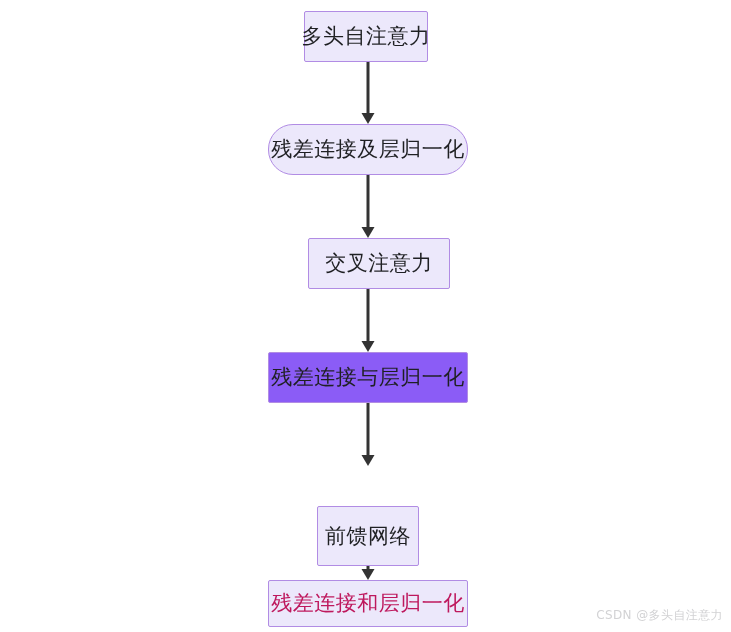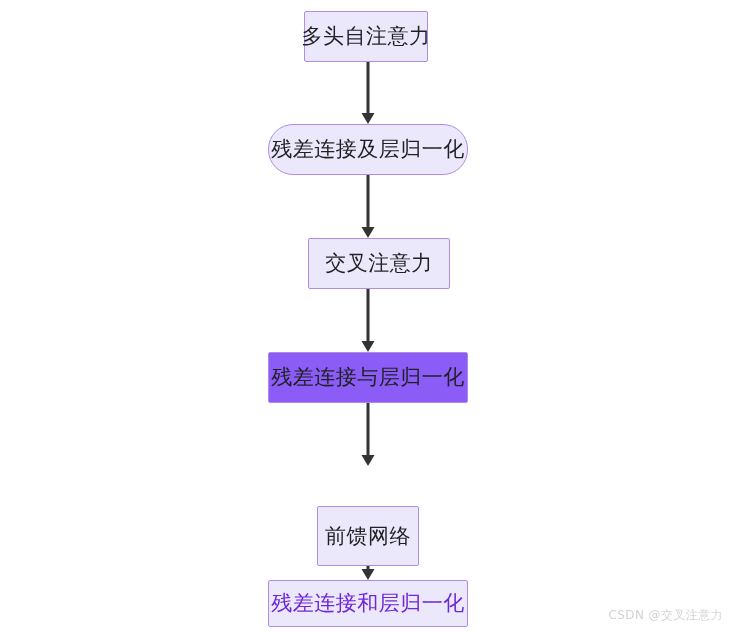--- a/index.html
+++ b/index.html
@@ -95,18 +95,18 @@
     </div>
     <div class="node" style="left: 308px; top: 238px; width: 142px; height: 51px; background: rgb(236, 232, 251); border-color: rgb(177, 140, 228); color: rgb(31, 32, 35);">
       <span>交叉注意力</span>
     </div>
     <div class="node" style="left: 268px; top: 352px; width: 200px; height: 51px; background: #8b5cf6; border-color: rgb(177, 140, 228); color: rgb(31, 32, 35);">
       <span>残差连接与层归一化</span>
     </div>
     <div class="node" style="left: 317px; top: 466px; width: 102px; height: 60px; background: rgb(236, 232, 251); border-color: rgb(177, 140, 228); color: rgb(31, 32, 35); margin-top: 40px;">
       <span>前馈网络</span>
     </div>
-    <div class="node" style="left: 268px; top: 580px; width: 200px; height: 47px; background: rgb(236, 232, 251); border-color: rgb(177, 140, 228); color: #6d28d9;">
+    <div class="node" style="left: 268px; top: 580px; width: 200px; height: 47px; background: rgb(236, 232, 251); border-color: rgb(177, 140, 228); color: #be185d;">
       <span>残差连接和层归一化</span>
     </div>
   </div>
 
-<div class="watermark">CSDN @交叉注意力</div>
+<div class="watermark">CSDN @多头自注意力</div>
 
 </body></html>

